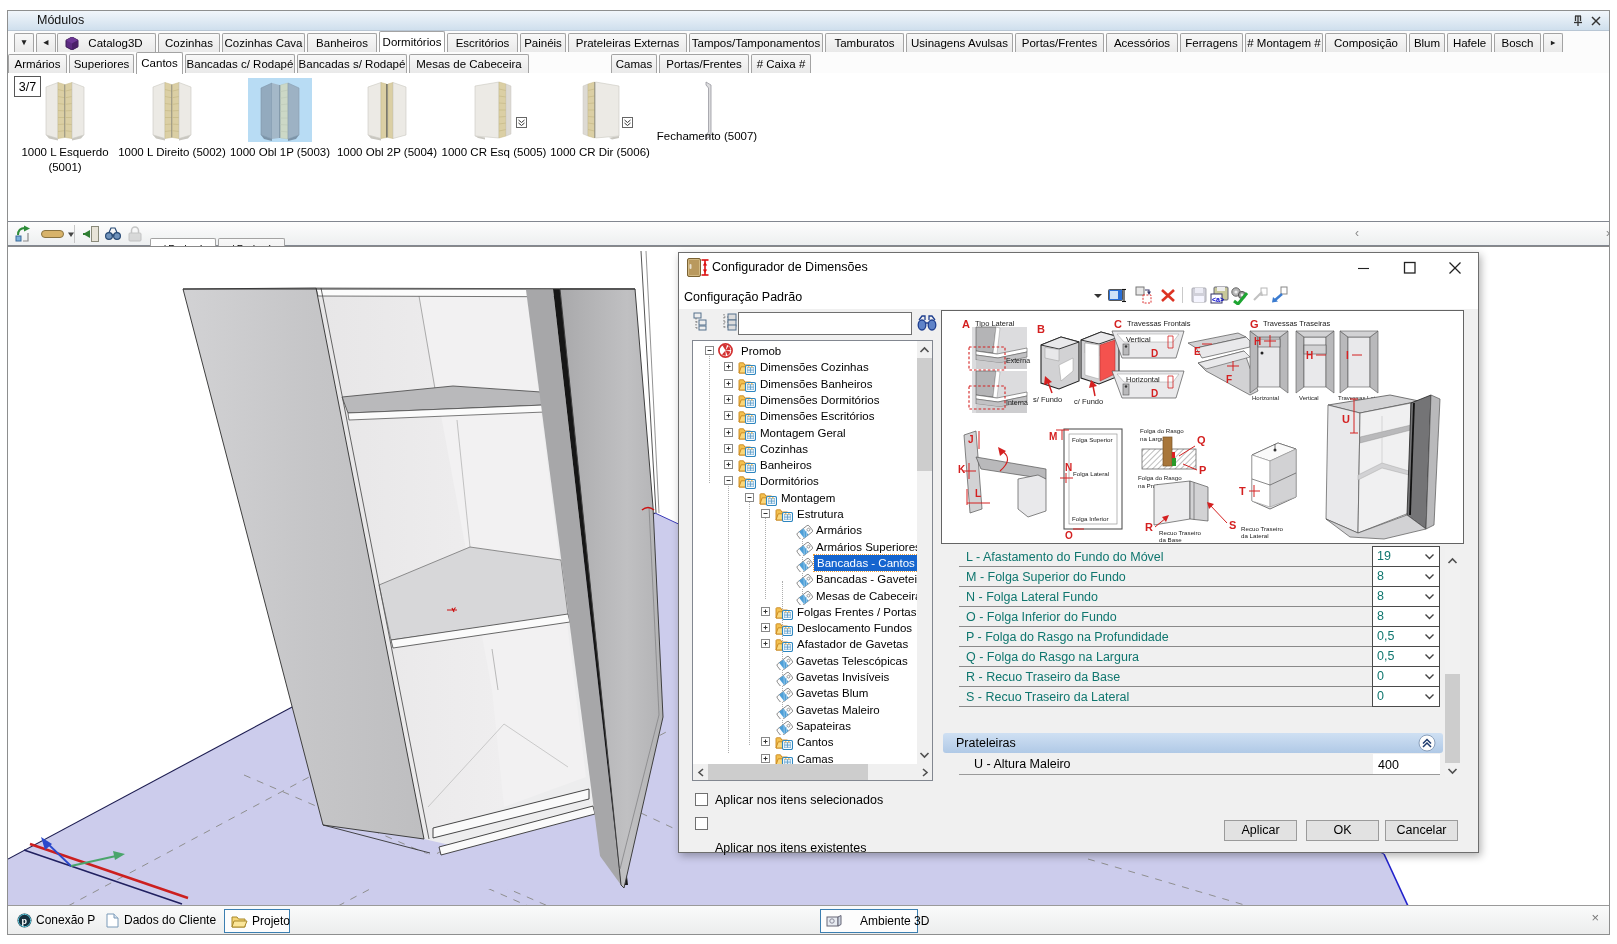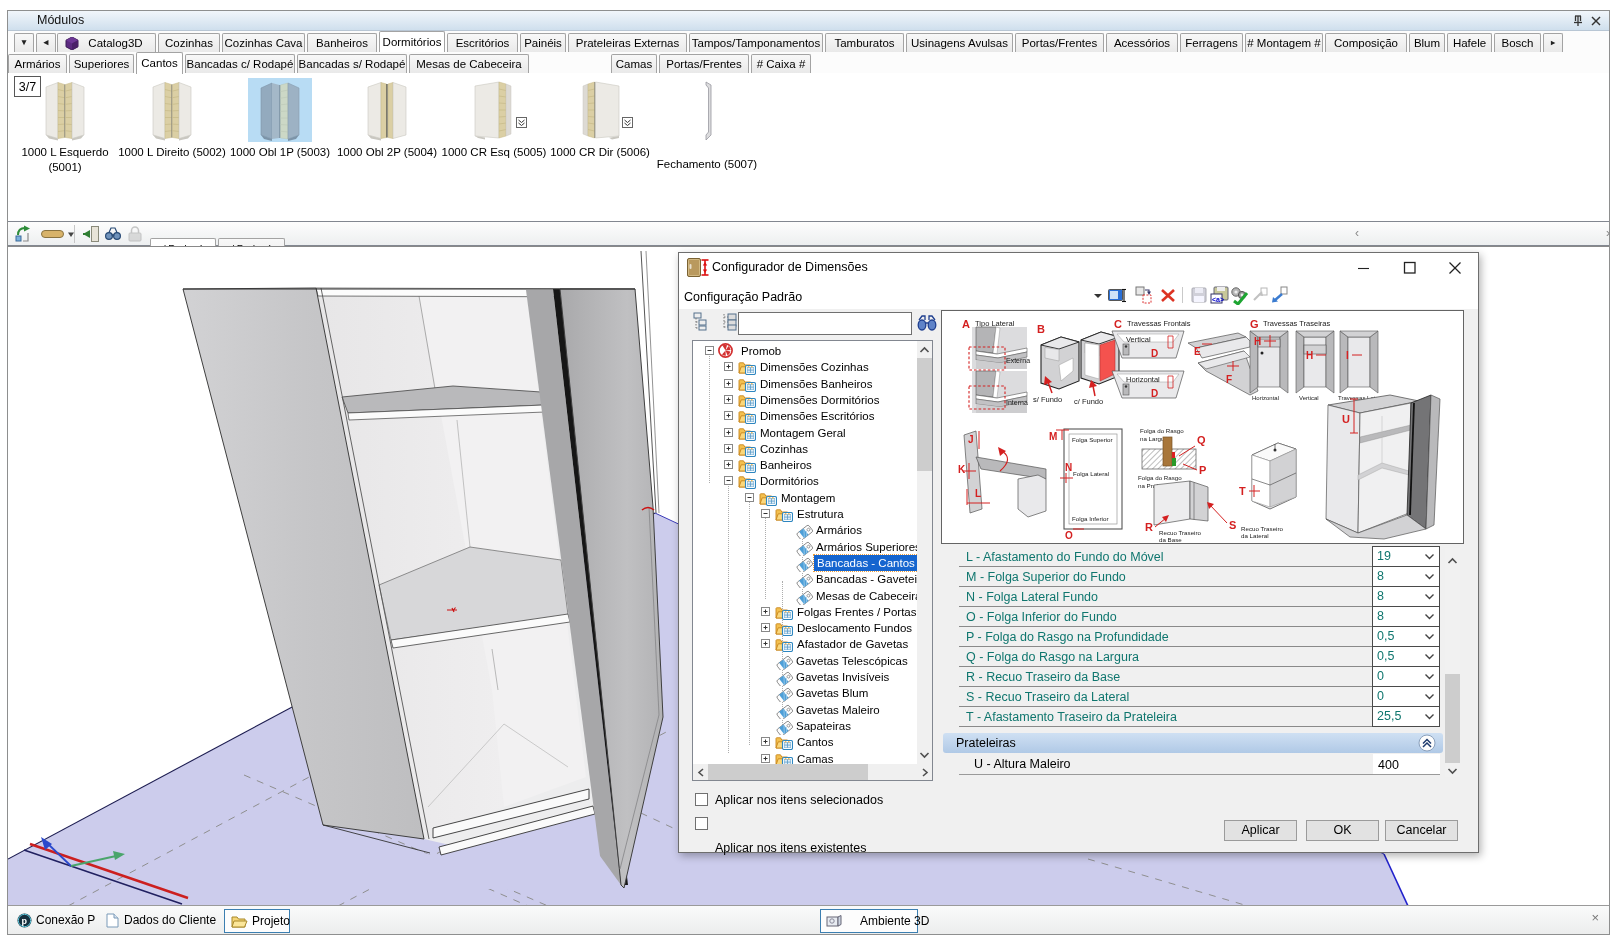--- a/index.html
+++ b/index.html
@@ -200,21 +200,21 @@
         <line x1="10" y1="43.0" x2="16.5" y2="44" stroke="#c6b987" stroke-width="0.7"></line>
         <line x1="10" y1="49.5" x2="16.5" y2="51" stroke="#c6b987" stroke-width="0.7"></line>
         <line x1="17" y1="2" x2="17" y2="58" stroke="#6e6e66" stroke-width="1"></line>
         <polygon points="17.5,2 41,6 41,56 17.5,58" fill="#eceae5" stroke="#c9c7c0" stroke-width="0.6"></polygon>
         <polygon points="31,57.7 41,56 41,58 34,59.5" fill="#c9c7c0"></polygon>
       </svg>
 <div class="itemlbl" style="left:522px;top:72px;width:140px;">1000 CR Dir (5006)</div>
 <svg class="icab" style="left:677px;top:7px;" width="44" height="62" viewBox="0 0 44 62">
         <path d="M 21 2 L 26 5 L 26 55 L 21 60 L 21 55 L 23.5 52 L 23.5 8 L 21 5 Z" fill="#dcdcde" stroke="#98989f" stroke-width="0.8"></path>
       </svg>
-<div class="itemlbl" style="left:629px;top:84px;width:140px;">Fechamento (5007)</div>
+<div class="itemlbl" style="left:629px;top:56px;width:140px;">Fechamento (5007)</div>
 <svg class="icab" style="left:508px;top:44px;" width="11" height="11" viewBox="0 0 11 11">
         <rect x="0.5" y="0.5" width="10" height="10" fill="#fff" stroke="#666"></rect>
         <path d="M2.5 3 L5.5 5.5 L8.5 3" fill="none" stroke="#333"></path>
         <path d="M2.5 6 L5.5 8.5 L8.5 6" fill="none" stroke="#333"></path>
       </svg>
 <svg class="icab" style="left:614px;top:44px;" width="11" height="11" viewBox="0 0 11 11">
         <rect x="0.5" y="0.5" width="10" height="10" fill="#fff" stroke="#666"></rect>
         <path d="M2.5 3 L5.5 5.5 L8.5 3" fill="none" stroke="#333"></path>
         <path d="M2.5 6 L5.5 8.5 L8.5 6" fill="none" stroke="#333"></path>
       </svg>
@@ -1082,29 +1082,20 @@
       </div>
 <div class="prow" style="top:434px;">
         <span class="lbl">S - Recuo Traseiro da Lateral</span>
         <div class="vcell">
           <span style="position:absolute;left:4px;">0</span>
           <svg style="position:absolute;right:4px;top:6px;" width="11" height="7" viewBox="0 0 11 7">
             <path d="M1.5 1.5 L5.5 5.5 L9.5 1.5" fill="none" stroke="#444" stroke-width="1.4"></path>
           </svg>
         </div>
       </div>
-<div class="prow" style="top:454px;">
-        <span class="lbl">T - Afastamento Traseiro da Prateleira</span>
-        <div class="vcell">
-          <span style="position:absolute;left:4px;">25,5</span>
-          <svg style="position:absolute;right:4px;top:6px;" width="11" height="7" viewBox="0 0 11 7">
-            <path d="M1.5 1.5 L5.5 5.5 L9.5 1.5" fill="none" stroke="#444" stroke-width="1.4"></path>
-          </svg>
-        </div>
-      </div>
 <div style="position:absolute;left:264px;top:480px;width:500px;height:20px;border-radius:3px;background:linear-gradient(#cfe0f3,#b0c9e6);color:#000;line-height:20px;">
         <span style="position:absolute;left:13px;">Prateleiras</span>
         <svg style="position:absolute;right:7px;top:1px;" width="18" height="18" viewBox="0 0 18 18">
           <circle cx="9" cy="9" r="8" fill="#fdfdfd" stroke="#8aa0bc"></circle>
           <g fill="none" stroke="#1f3b6e" stroke-width="1.5">
             <path d="M5 9.5 L9 5.5 L13 9.5"></path>
             <path d="M5 13 L9 9 L13 13"></path>
           </g>
         </svg>
       </div>

